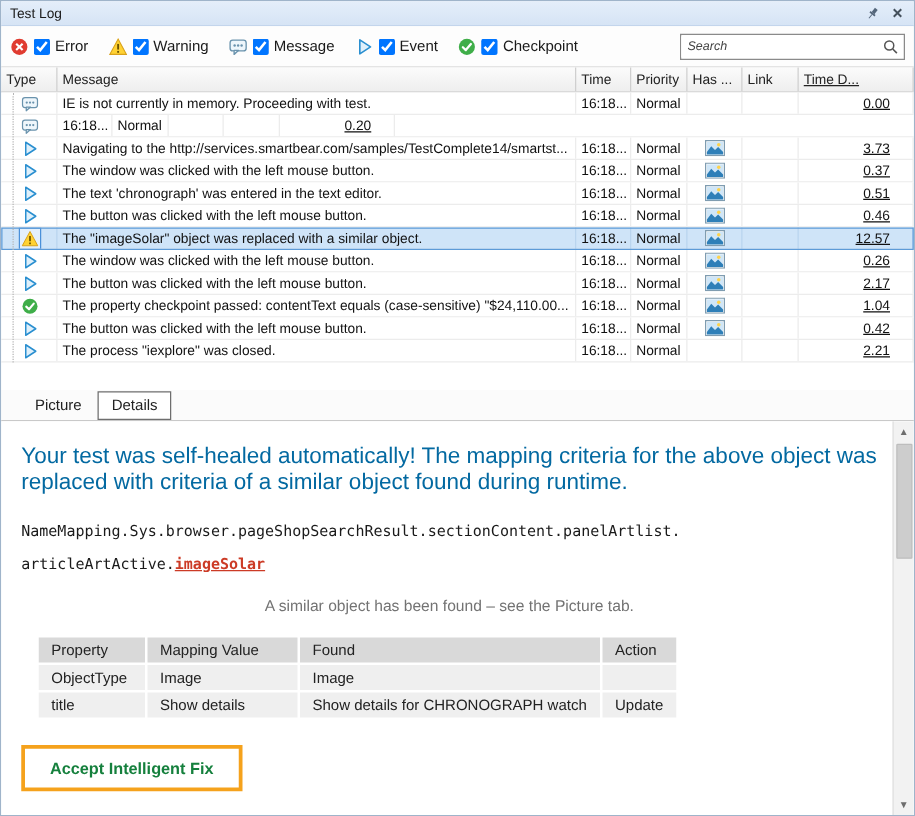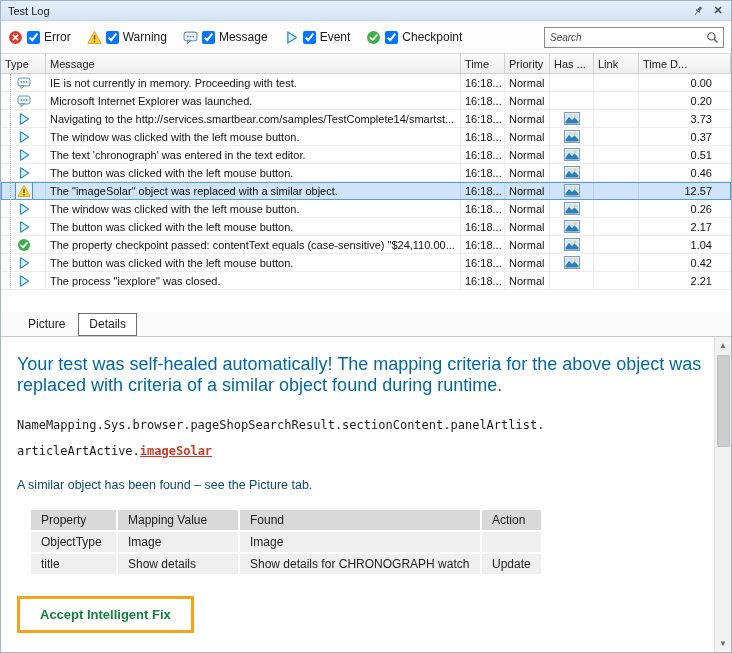--- a/index.html
+++ b/index.html
@@ -58,21 +58,21 @@
     border-bottom:1px solid #cfcfcf;
     font-size:11px; color:#222;
   }
   .hcell { display:flex; align-items:center; padding-left:4px; border-right:1px solid #cfcfcf; overflow:hidden; white-space:nowrap; }
   .ctype { width:45px; flex:0 0 45px; }
   .cmsg  { flex:1 1 auto; }
   .ctime { width:44px; flex:0 0 44px; }
   .cpri  { width:45px; flex:0 0 45px; }
   .chas  { width:44px; flex:0 0 44px; }
   .clink { width:45px; flex:0 0 45px; }
-  .ctd   { width:92px; flex:0 0 92px; }
+  .ctd   { width:92px; flex:0 0 92px;text-decoration:underline; }
 
   .tbody { position:relative; flex:0 0 auto; }
   .tbody::before {
     content:''; position:absolute; left:9px; top:0; bottom:0;
     border-left:1px dotted #b5b5b5;
   }
   .trow {
     display:flex; height:18px; align-items:stretch;
     border-bottom:1px solid #ececec; background:#fff;
     font-size:11px; color:#111;
@@ -103,21 +103,21 @@
 
   
   .details { flex:1 1 auto; display:flex; background:#fff; overflow:hidden; }
   .details-content { flex:1; padding:17px 12px 0 16px; overflow:hidden; }
   .intro { font-size:18px; line-height:21px; margin:0 0 16px; color:#0369a1; max-width:690px; }
   .mono {
     font-family:"DejaVu Sans Mono", monospace;
     font-size:12px; line-height:26px; margin:0 0 14px; color:#1a1a1a;
   }
   .maplink { color:#cc3b26; font-weight:bold; text-decoration:underline; cursor:pointer; }
-  .note { font-size:12.5px; margin:0 0 16px; color:#0c4a6e; }
+  .note { font-size:12.5px; margin:0 0 16px; color:#737373;text-align:center; }
   .dtable { border-collapse:separate; border-spacing:2px; margin:0 0 20px 12px; font-size:12px; color:#222; }
   .dtable th { background:#d9d9d9; font-weight:normal; text-align:left; padding:3px 10px; }
   .dtable td { background:#efefef; padding:3px 10px; }
   .w-prop { width:85px; } .w-map { width:120px; } .w-found { width:240px; } .w-act { width:55px; }
   .accept {
     display:inline-block; border:3px solid #f5a21c; background:#fff;
     color:#15803d; font-weight:bold; font-size:13px;
     padding:8px 20px; font-family:"Liberation Sans", sans-serif; cursor:pointer;
   }
 
@@ -260,21 +260,20 @@
       <div class="cell clink"></div>
       <div class="cell ctd">0.00</div>
     </div>
 
     <div class="trow">
       <div class="cell ctype">
           <svg class="ic">
             <use href="#i-message"></use>
           </svg>
         </div>
-      <div class="cell cmsg">Microsoft Internet Explorer was launched.</div>
       <div class="cell ctime">16:18...</div>
       <div class="cell cpri">Normal</div>
       <div class="cell chas"></div>
       <div class="cell clink"></div>
       <div class="cell ctd">0.20</div>
     </div>
 
     <div class="trow">
       <div class="cell ctype">
           <svg class="ic">

